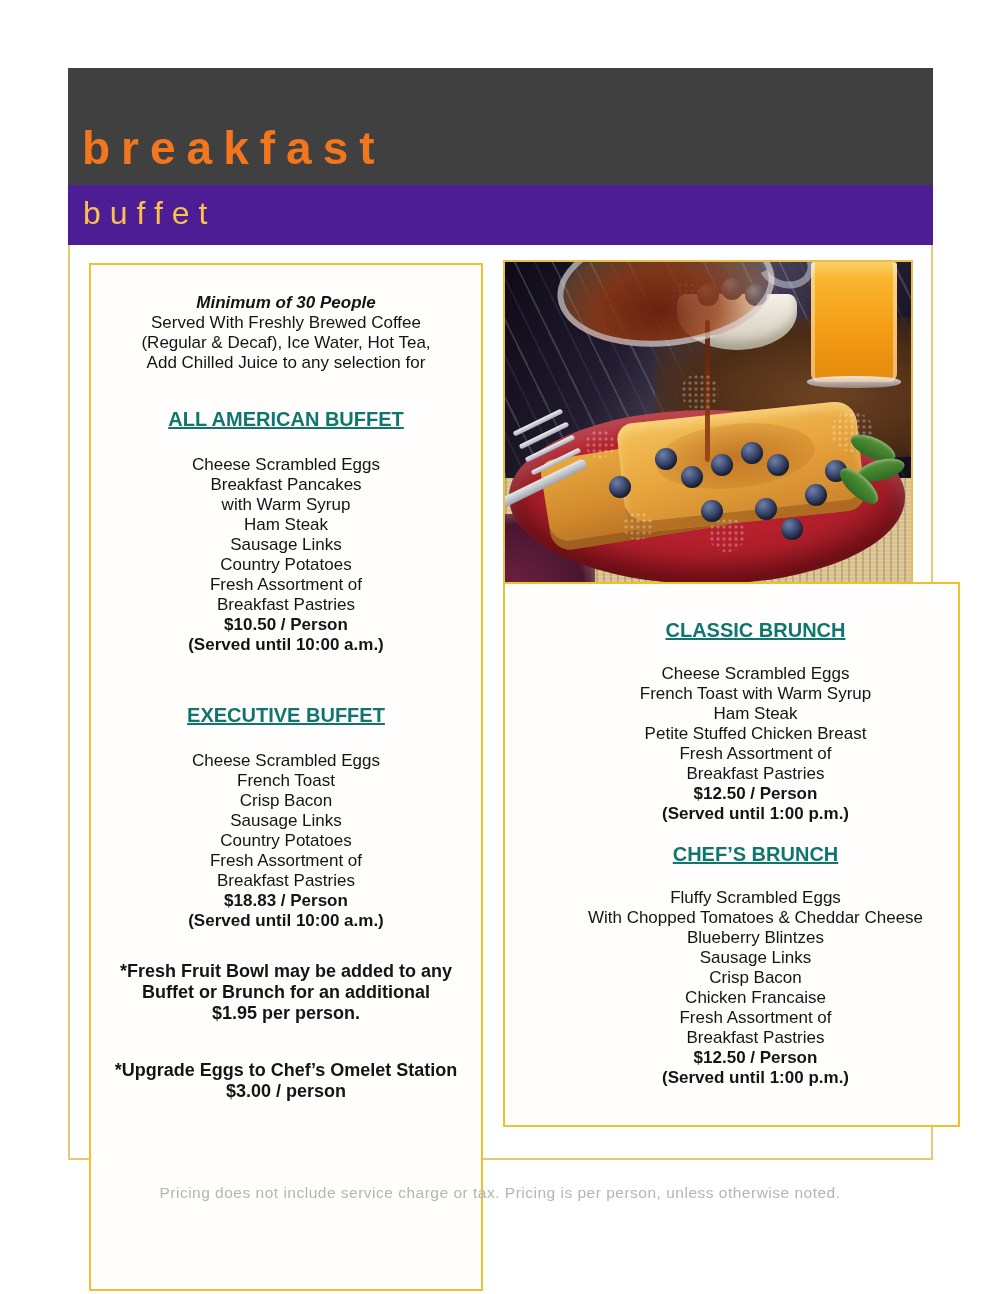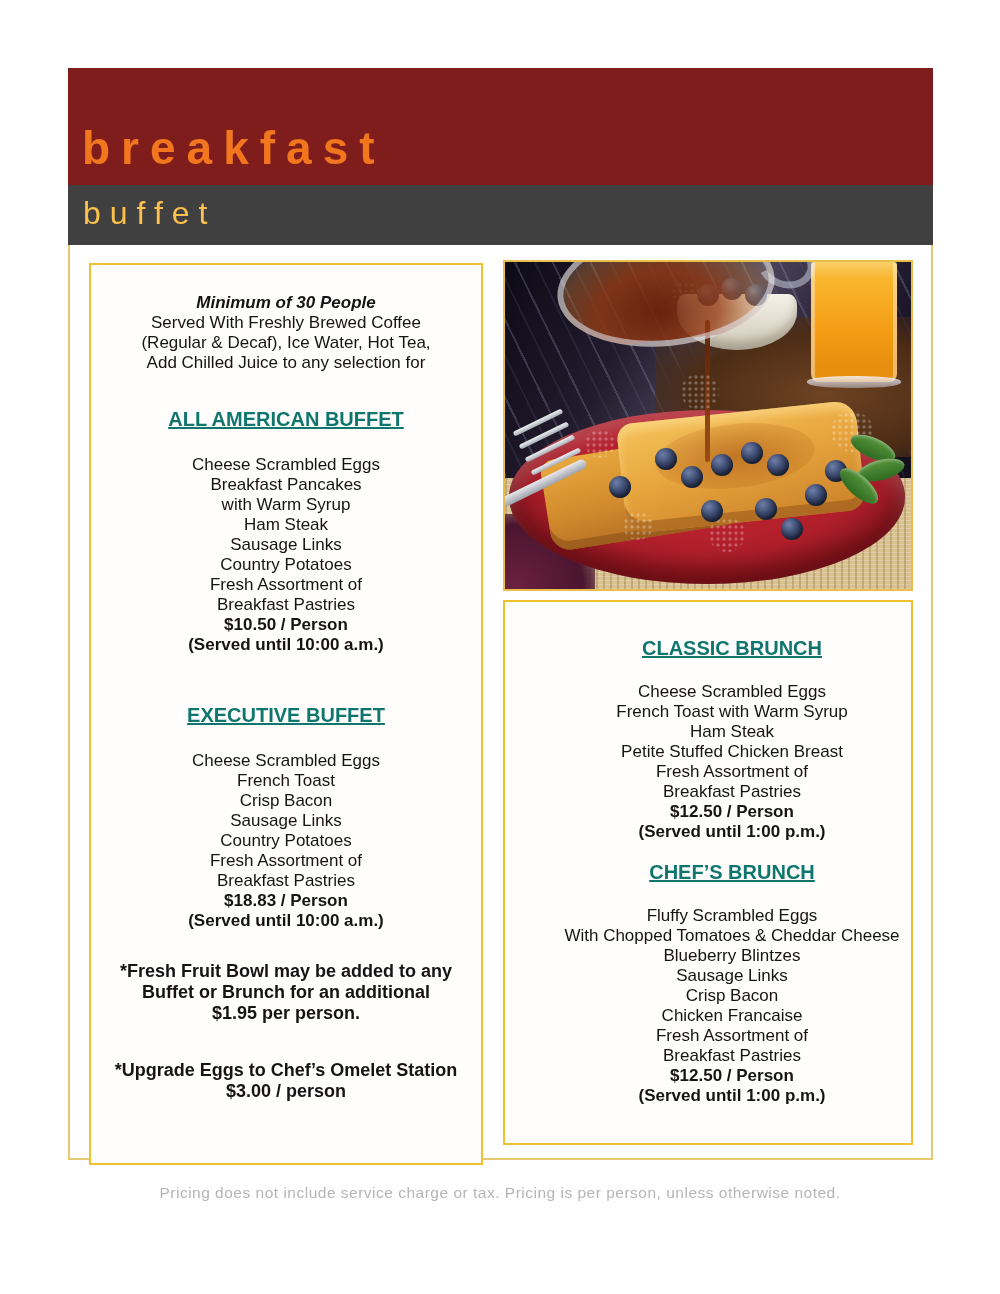--- a/index.html
+++ b/index.html
@@ -1,28 +1,28 @@
 <!DOCTYPE html>
 <html><head>
 <meta charset="utf-8">
 <style>
   * { margin:0; padding:0; box-sizing:border-box; }
   body { background:#ffffff; font-family:"Liberation Sans", sans-serif; }
   .page { position:relative; width:1000px; height:1294px; background:#fff; overflow:hidden; color:#141414; }
 
   .frame { position:absolute; left:68px; top:68px; width:865px; height:1092px; border:2px solid #E7C873; background:#fff; }
 
-  .band-light { position:absolute; left:68px; top:68px; width:865px; height:117px; background:#7f1d1d; }
+  .band-light { position:absolute; left:68px; top:68px; width:865px; height:117px; background:#404040; }
   .page-title { position:absolute; left:14px; bottom:10px; font-size:46px; font-weight:bold; letter-spacing:11px; color:#F2761E; }
-  .band-dark { position:absolute; left:68px; top:185px; width:865px; height:60px; background:#404040; }
+  .band-dark { position:absolute; left:68px; top:185px; width:865px; height:60px; background:#4c1d95; }
   .page-subtitle { position:absolute; left:15px; top:10px; font-size:32px; letter-spacing:9px; color:#FBC14C; }
 
   .box { position:absolute; background:#FFFEFD; border:2px solid #F0C12F; text-align:center; }
-  .left-box  { left:89px;  top:263px; width:394px; height:902px; }
-  .right-box { left:503px; top:600px; width:410px; height:545px;padding-left:48px; }
+  .left-box  { left:89px;  top:263px; width:394px; height:1028px; }
+  .right-box { left:503px; top:582px; width:457px; height:545px;padding-left:48px; }
 
   .menu-line { font-size:17px; line-height:20px; }
   .bold-line { font-size:17px; line-height:20px; font-weight:bold; }
   .sec-title { display:inline-block; font-size:20px; line-height:24px; font-weight:bold; color:#0f766e; text-decoration:underline; }
   .intro { margin-top:28px; }
   .intro-title { font-size:17px; line-height:20px; font-weight:bold; font-style:italic; }
   .sec-aa .sec-title, .sec-ex .sec-title { margin-bottom:24px; }
   .sec-aa { margin-top:34px; }
   .sec-ex { margin-top:48px; }
   .note { font-size:18px; line-height:21px; font-weight:bold; }

